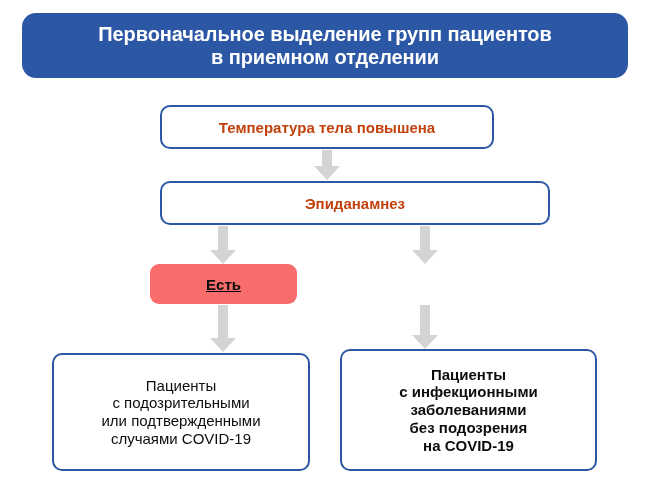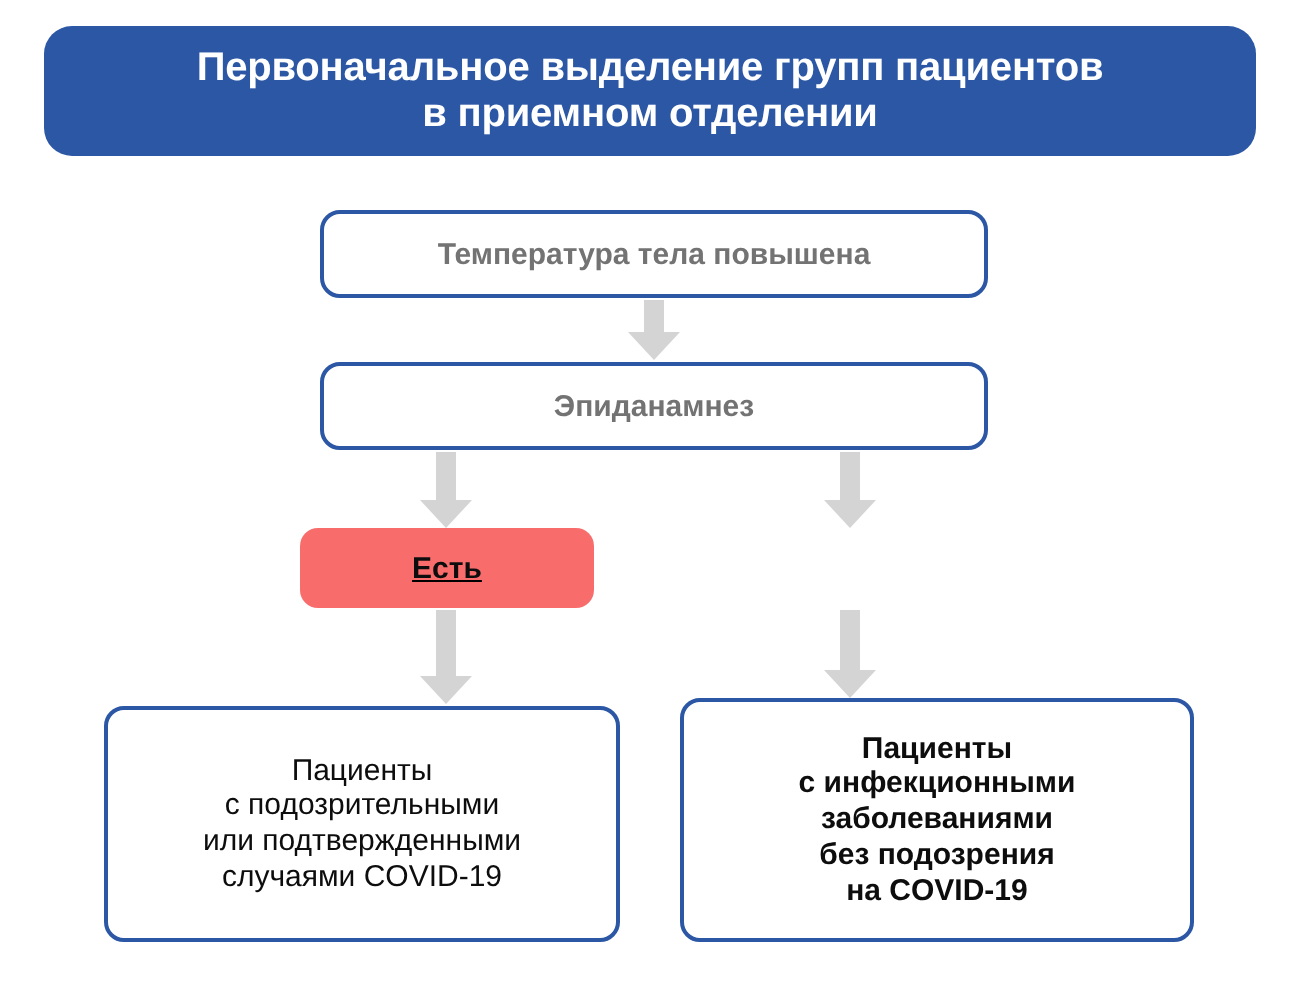--- a/index.html
+++ b/index.html
@@ -51,38 +51,38 @@
     background: #ffffff;
     border: 2px solid #2B57A5;
     border-radius: 10px;
     box-sizing: border-box;
     display: flex;
     align-items: center;
     justify-content: center;
     text-align: center;
   }
   .proc-label {
-    color: #737373;
+    color: #c2410c;
     font-size: 15px;
     font-weight: bold;
     line-height: 1.0;
     white-space: pre-line;
     text-align: center;
   }
 
   #box-temperature {
     left: 160px;
     top: 105px;
     width: 334px;
     height: 44px;
   }
   #box-epidanamnez {
     left: 160px;
     top: 181px;
-    width: 334px;
+    width: 390px;
     height: 44px;
   }
 
   
   .chip {
     position: absolute;
     border-radius: 9px;
     box-sizing: border-box;
     display: flex;
     align-items: center;

